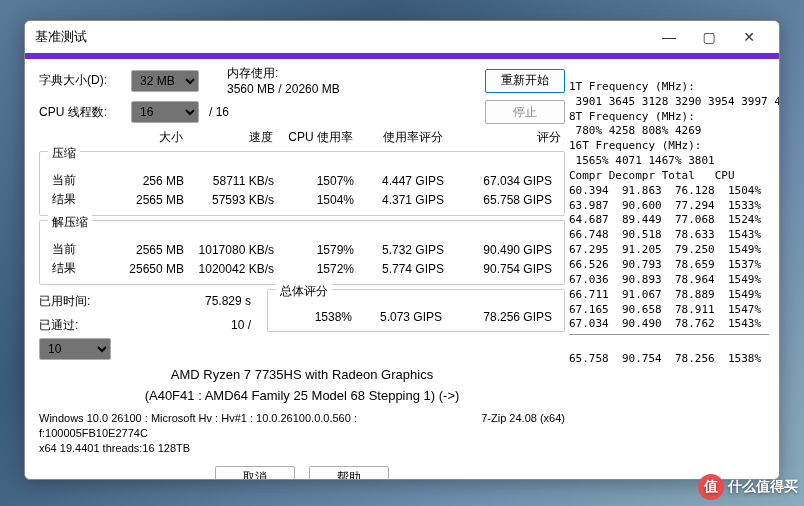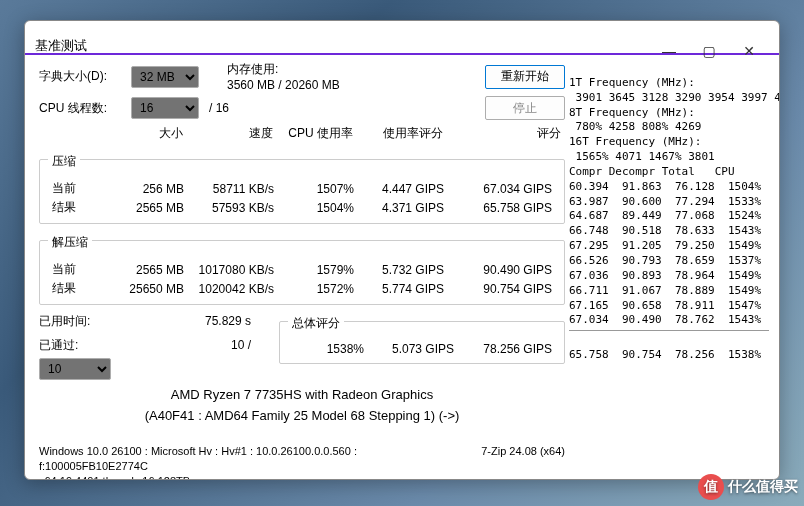--- a/index.html
+++ b/index.html
@@ -3,38 +3,38 @@
 <meta charset="utf-8">
 <style>
   * { box-sizing: border-box; margin: 0; padding: 0; }
   html, body { width: 804px; height: 506px; overflow: hidden; font-family: "Microsoft YaHei", "Segoe UI", sans-serif; font-size: 12px; }
   body { background: linear-gradient(135deg, #5a7a9a 0%, #3a5a7a 30%, #6a8aaa 70%, #8aabbb 100%); display:flex; align-items:center; justify-content:center; position:relative; }
   .window {
     position:absolute; left:24px; top:20px; width:756px; height:460px;
     background:#fff; border:1px solid #888; border-radius:6px; box-shadow:0 4px 20px rgba(0,0,0,0.3);
     display:flex; flex-direction:column; overflow:hidden;
   }
-  .titlebar { height:32px; display:flex; padding:16px 10px; border-bottom:2px solid #6d28d9; }
+  .titlebar { height:32px; display:flex; align-items:center; padding:16px 10px; border-bottom:6px solid #6d28d9; }
   .titlebar .title { flex:1; font-size:13px; color:#000; }
   .winbtn { width:40px; height:28px; display:flex; align-items:center; justify-content:center; color:#333; font-size:14px; }
   .content { flex:1; display:flex; padding:6px 10px 6px 14px; gap:4px; }
   .left { flex:1; display:flex; flex-direction:column; gap:4px; }
   .right { width:200px; font-size:11px; color:#000; line-height:1.35; white-space:pre; font-family:"Consolas","Segoe UI",monospace; }
   .row { display:flex; align-items:center; gap:6px; min-height:24px; }
   .lbl { width:86px; text-align:left; }
   select, button.btn {
     font-family:inherit; font-size:12px; height:22px;
     border:1px solid #adadad; background:#737373; border-radius:2px;
   }
   select { padding:0 4px; width:68px; }
   button.btn { width:80px; height:24px; background:#fdfdfd; cursor:pointer; }
   button.btn:disabled { color:#888; }
   button.btn.default { border:1px solid #0078d4; }
   .mem { font-size:12px; color:#000; }
-  .fieldset { border:1px solid #ccc; border-radius:2px; padding:2px 8px 6px 8px; margin-top:12px; }
+  .fieldset { border:1px solid #ccc; border-radius:2px; padding:2px 8px 6px 8px; margin-top:0; }
   .fieldset > .legend { font-size:12px; position:relative; top:-9px; background:#fff; display:inline-block; padding:0 4px; }
   table.grid { width:100%; border-collapse:collapse; font-size:12px; }
   table.grid th, table.grid td { text-align:right; padding:1px 4px; font-weight:normal; }
   table.grid th:first-child, table.grid td:first-child { text-align:left; }
   .foot { font-size:11px; color:#000; line-height:1.35; margin-top:4px; }
   .cpuinfo { text-align:center; font-size:13px; margin-top:2px; }
   .bottombtns { display:flex; gap:14px; justify-content:center; margin-top:6px; }
   .watermark {
     position:absolute; right:6px; bottom:6px; display:flex; align-items:center; gap:4px;
     color:#fff; font-weight:bold; font-size:14px; text-shadow:0 1px 3px rgba(0,0,0,0.5);
@@ -128,21 +128,21 @@
             <td>25650 MB</td>
             <td>1020042 KB/s</td>
             <td>1572%</td>
             <td>5.774 GIPS</td>
             <td>90.754 GIPS</td>
           </tr>
         </tbody>
           </table>
       </div>
 
-      <div class="row" style="align-items:flex-start; gap:12px;justify-content:center;">
+      <div class="row" style="align-items:flex-start; gap:0;justify-content:center;">
         <div style="width:228px;">
           <div class="row">
             <div class="lbl">已用时间:</div>
             <div style="flex:1; text-align:right; padding-right:16px;">75.829 s</div>
           </div>
           <div class="row">
             <div class="lbl">已通过:</div>
             <div style="flex:1; text-align:right; padding-right:16px;">10 /</div>
           </div>
           <div class="row">
@@ -160,21 +160,21 @@
             </tr>
           </tbody>
             </table>
         </div>
       </div>
 
       <div class="cpuinfo">AMD Ryzen 7 7735HS with Radeon Graphics</div>
       <div class="cpuinfo">(A40F41 : AMD64 Family 25 Model 68 Stepping 1)  (-&gt;)</div>
 
       <div class="foot">
-        <div style="display:flex;margin-top:13px;">
+        <div style="display:flex;">
             <span>Windows 10.0 26100 : Microsoft Hv : Hv#1 : 10.0.26100.0.0.560 :</span>
             <span style="flex:1"></span>
             <span>7-Zip 24.08 (x64)</span>
           </div>
         <div>f:100005FB10E2774C</div>
         <div>x64 19.4401 threads:16 128TB</div>
       </div>
 
       <div class="bottombtns">
         <button class="btn">取消</button>

